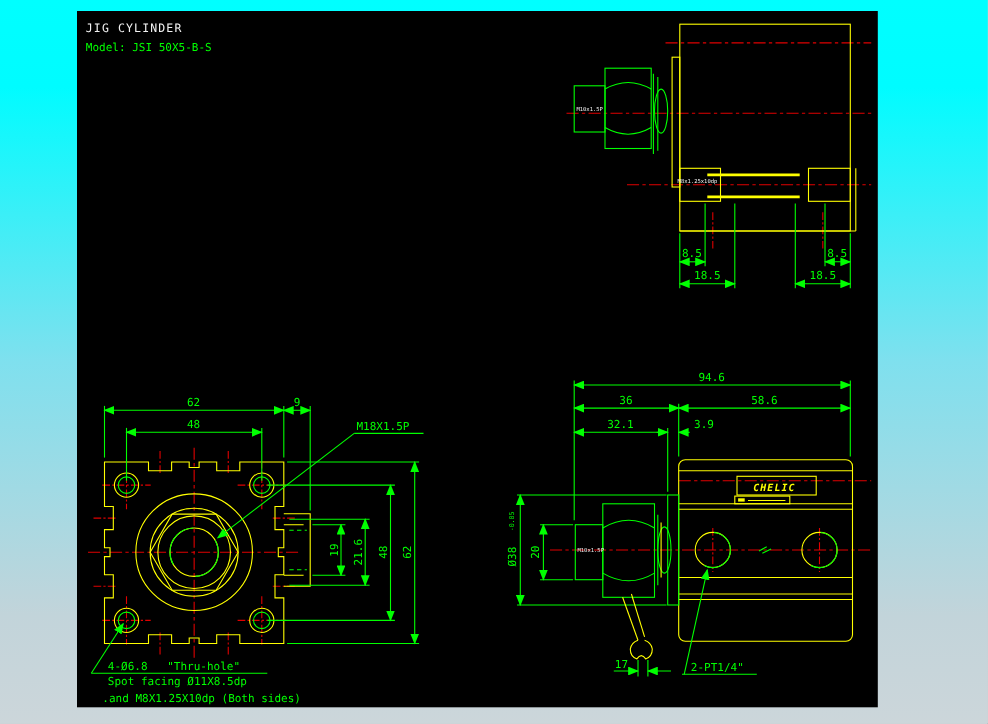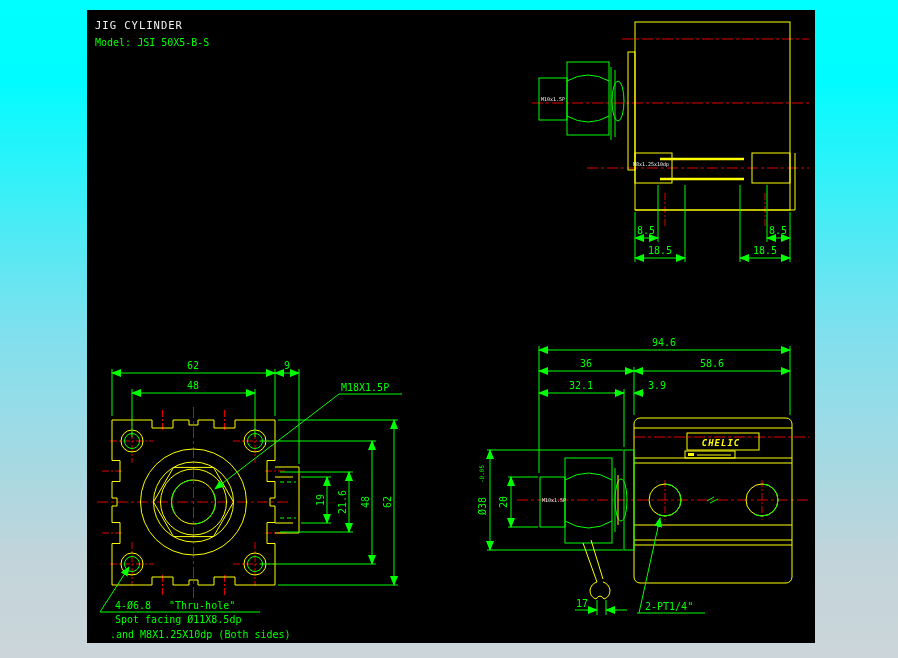--- a/index.html
+++ b/index.html
@@ -1,20 +1,20 @@
 <!DOCTYPE html>
 <html><head>
 <meta charset="utf-8">
 <style>
   html,body{margin:0;padding:0;}
   body{width:898px;height:658px;overflow:hidden;
        font-family:"DejaVu Sans Mono", monospace;}
   .screen{position:relative;width:898px;height:658px;
           background:linear-gradient(180deg,#00ffff 0%,#00fcff 12%,#7fe0ee 50%,#c2d4da 85%,#ccd6da 100%);}
-  .canvas{position:absolute;left:87px;top:10px;width:728px;height:633px;background:#000;}
+  .canvas{position:absolute;left:70px;top:10px;width:728px;height:633px;background:#000;}
   svg{display:block;}
   .y{stroke:#ffff00;fill:none;stroke-width:1;}
   .yt{stroke:#ffff00;fill:none;stroke-width:2.6;}
   .g{stroke:#00ff00;fill:none;stroke-width:1;}
   .r{stroke:#e00000;fill:none;stroke-width:1;stroke-dasharray:11 3 3 3;}
   .rs{stroke:#e00000;fill:none;stroke-width:1;stroke-dasharray:7 2 2 2;}
   .gd{stroke:#00ff00;fill:none;stroke-width:1;stroke-dasharray:4 3;}
   text{font-family:"DejaVu Sans Mono", monospace;}
   .tg{fill:#00ff00;font-size:10px;stroke:none;}
   .tgm{fill:#00ff00;font-size:10px;text-anchor:middle;stroke:none;}

